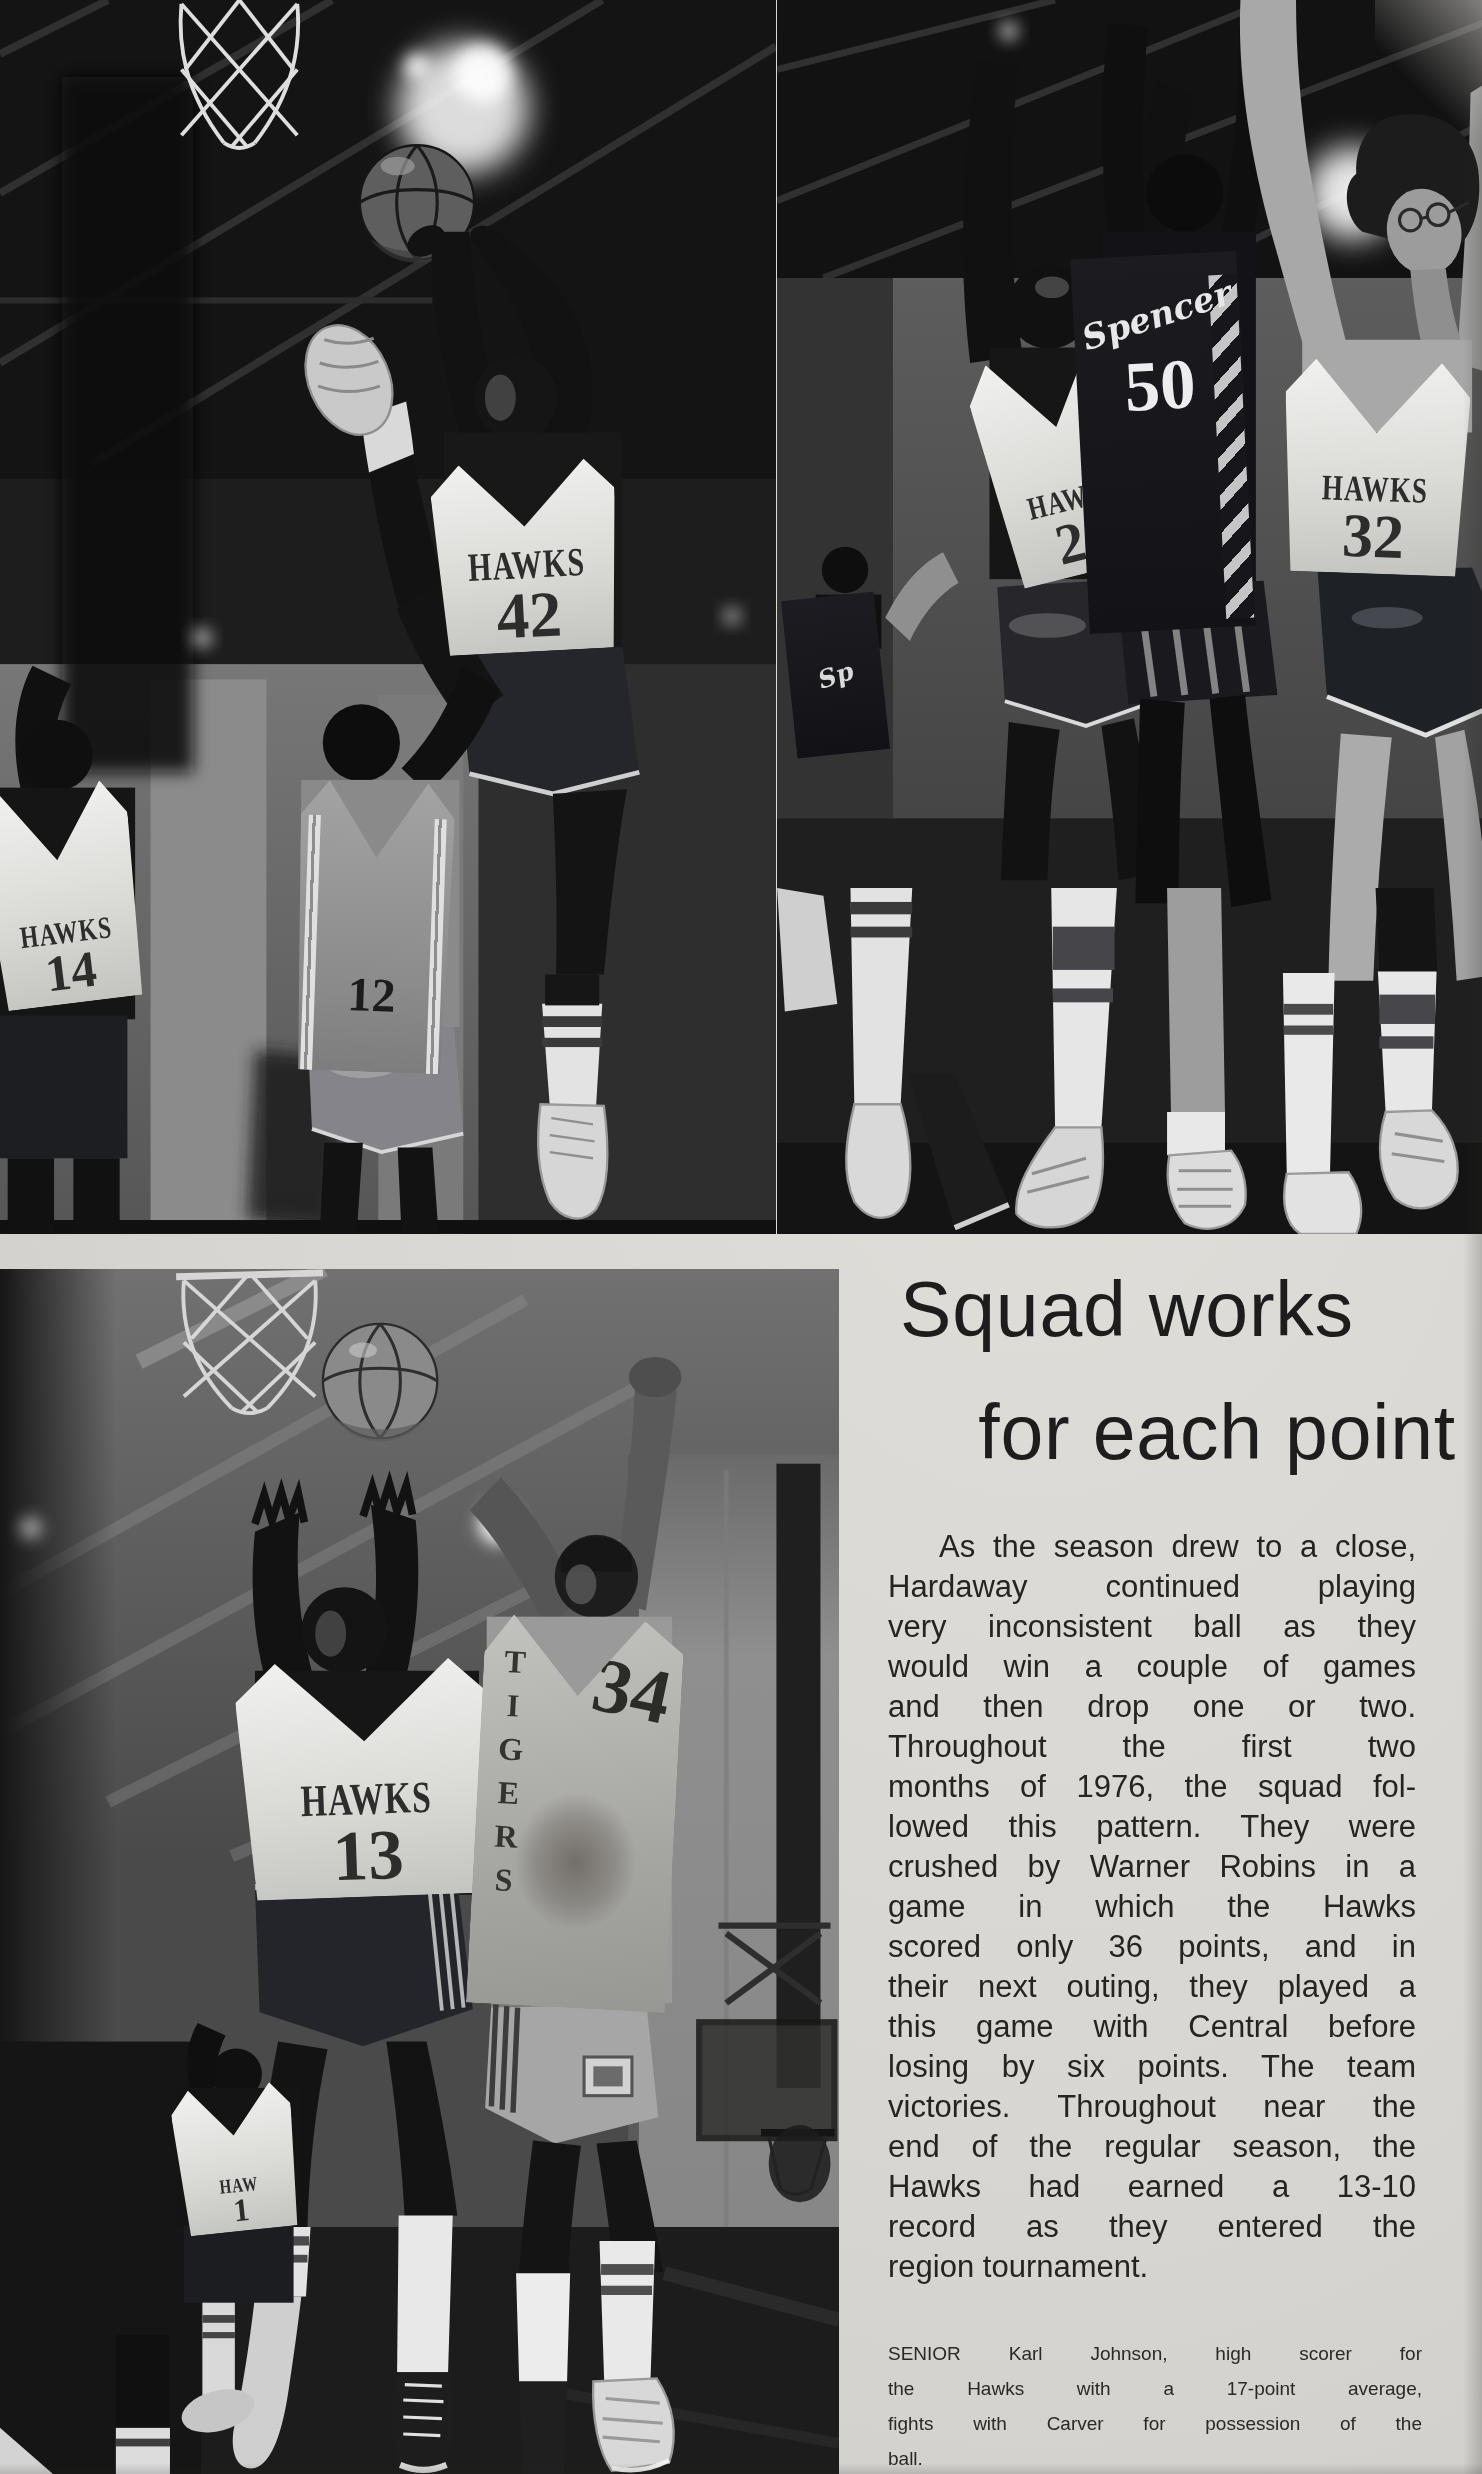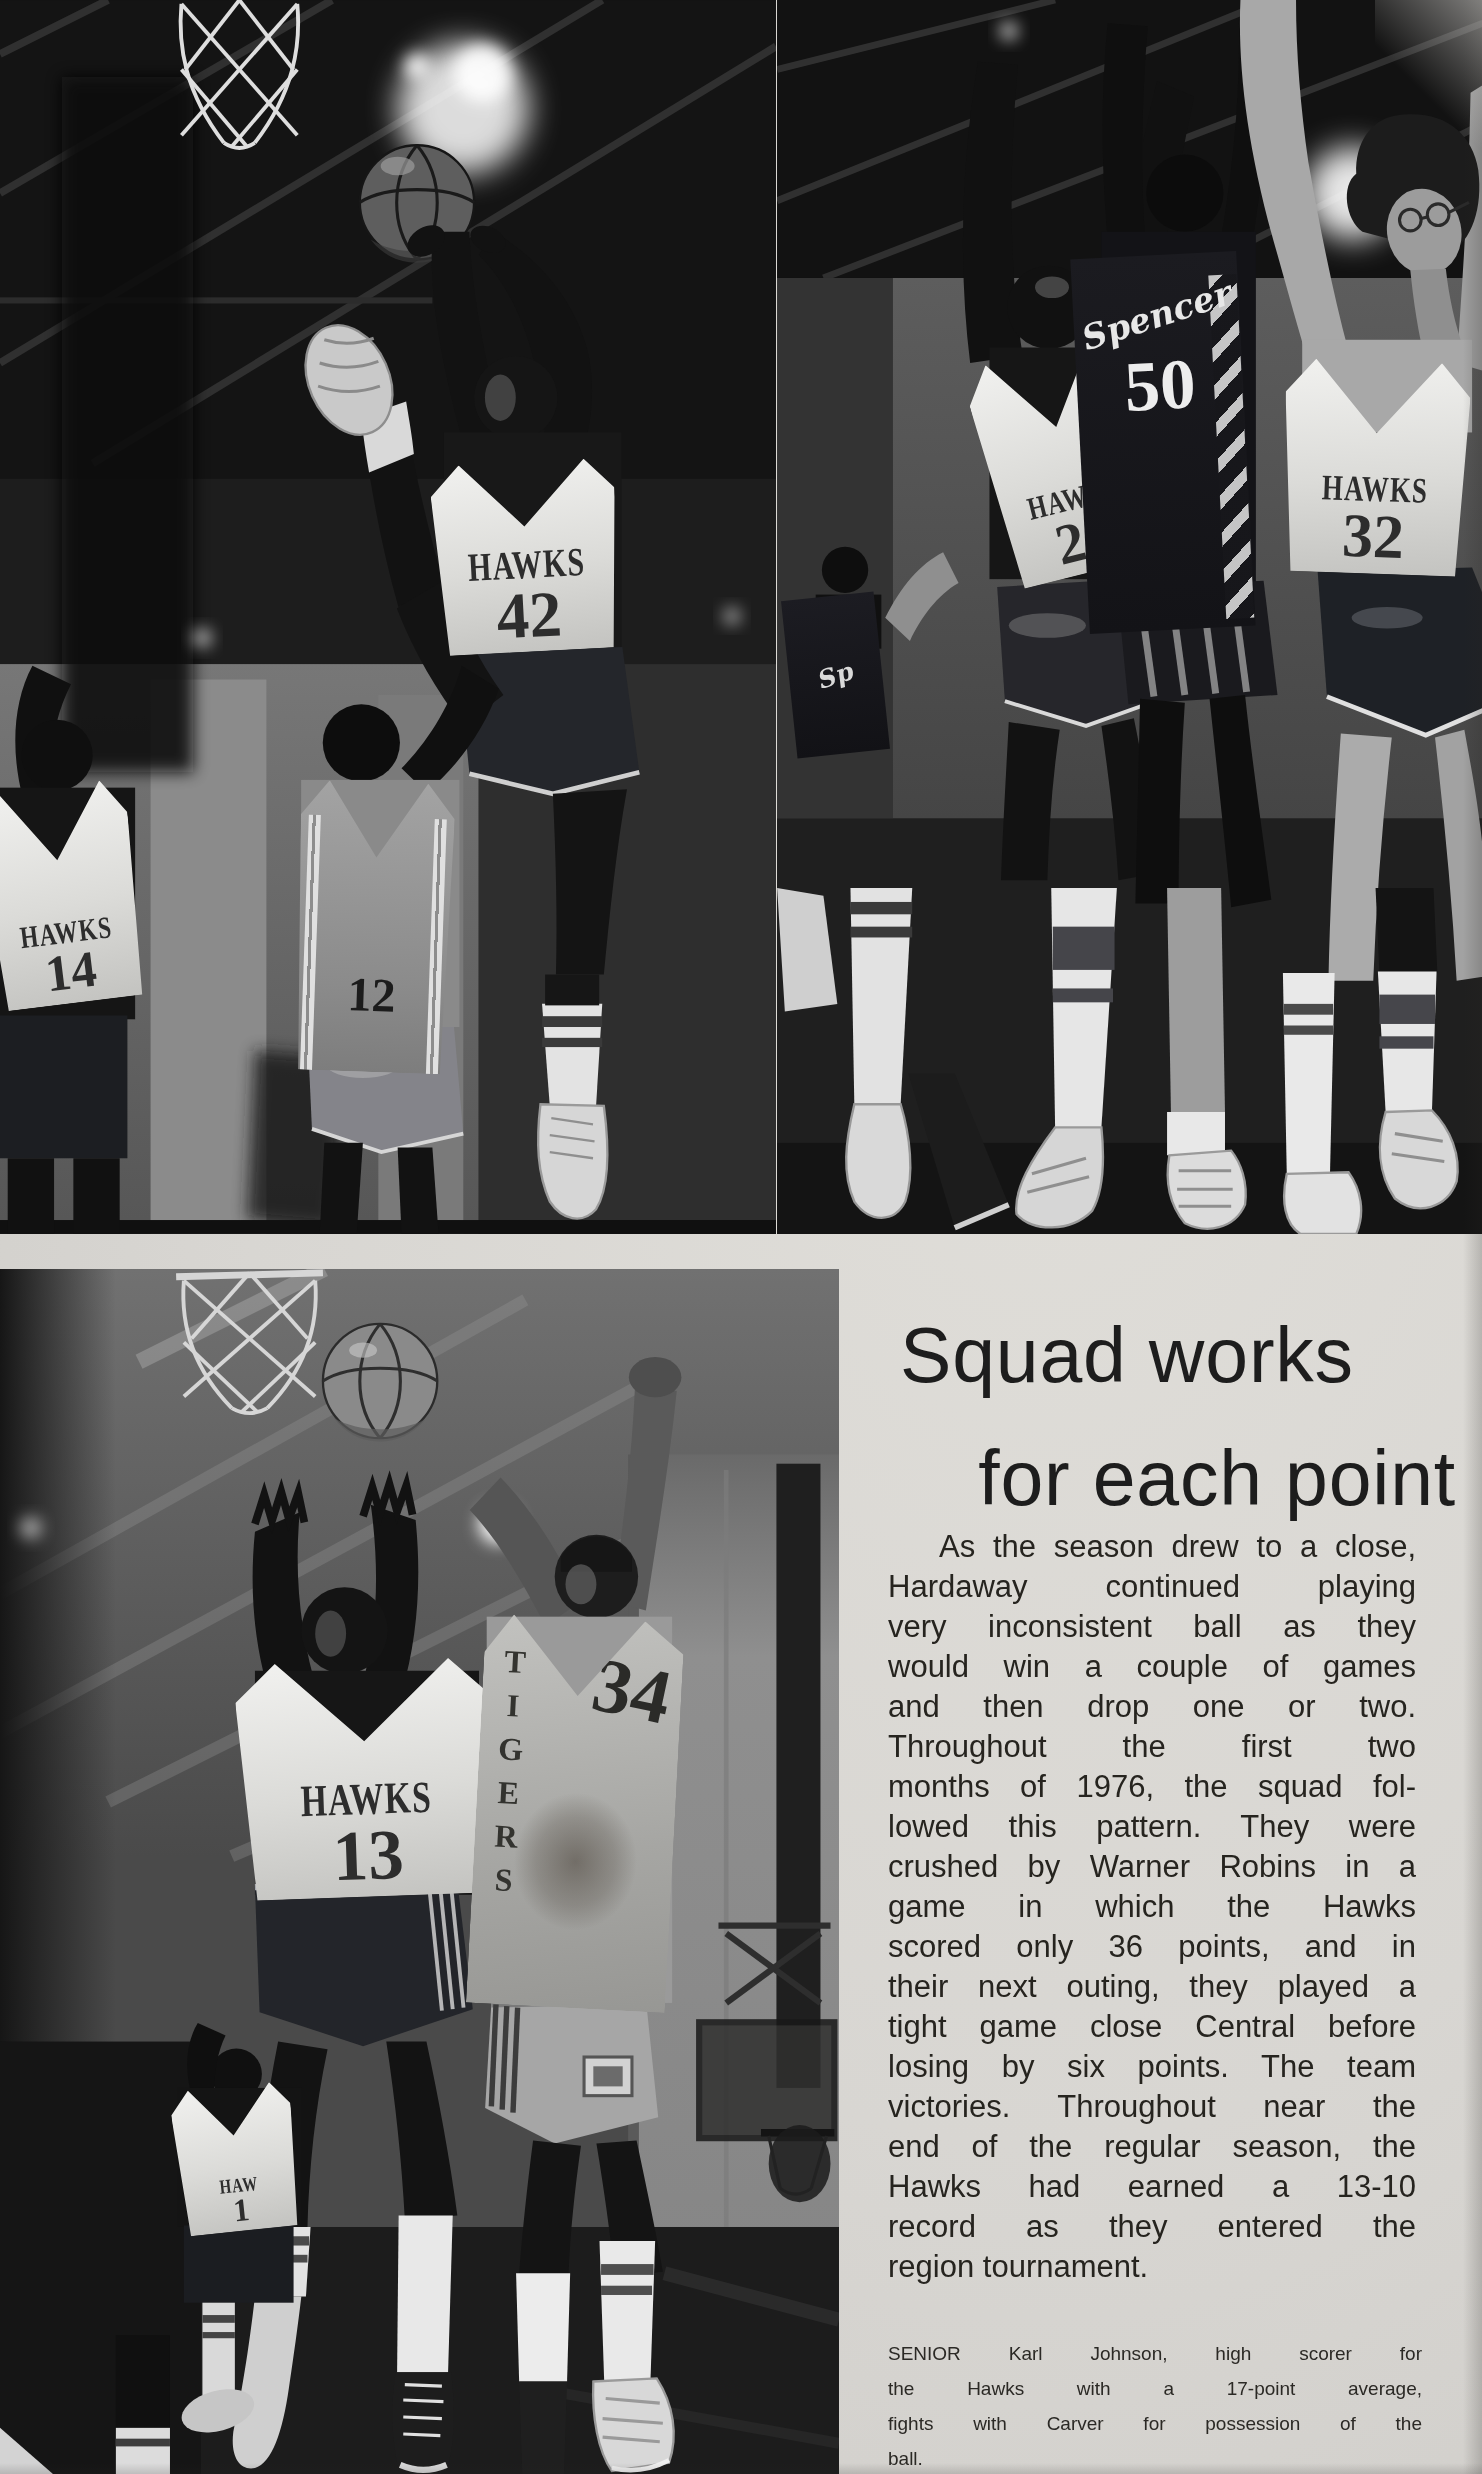--- a/index.html
+++ b/index.html
@@ -51,21 +51,21 @@
   .j34 .vteam{position:absolute;left:15.4px;top:29px;writing-mode:vertical-rl;text-orientation:upright;
     font-family:"Liberation Serif",serif;font-weight:bold;font-size:32px;letter-spacing:7.7px;color:#33332f;line-height:1;}
   .j34 .num{position:absolute;right:10.8px;top:34px;font-size:77px;transform:rotate(9deg);color:#2b2b28;}
   .j34 .stain{position:absolute;left:40px;top:174px;width:124px;height:139px;
     background:radial-gradient(ellipse at center,rgba(72,64,55,.55) 0%,rgba(72,64,55,.25) 45%,transparent 70%);}
   .j1{left:176px;top:817px;width:120px;height:139px;transform:rotate(-6deg);padding-bottom:6.2px;}
   .j1 .team{font-size:20px;} .j1 .num{font-size:32px;}
 
   
   .headline{position:absolute;left:900px;width:556px;font-size:77px;line-height:1.1;color:#1d1d1d;
-    letter-spacing:0.8px;z-index:4;margin-top:46px;}
+    letter-spacing:0.8px;z-index:4;}
   #headline1{top:1267px;} #headline2{top:1390px;text-align:right;}
   #body-text{position:absolute;left:888px;top:1515px;width:528px;z-index:4;color:#26241f;margin-top:12px;}
   .body-line{font-size:31px;line-height:40px;height:40px;text-align:justify;text-align-last:justify;white-space:normal;}
   .body-line:first-child{padding-left:51px;}
   .body-line:last-child{text-align-last:left;}
   #caption{position:absolute;left:888px;top:2336px;width:534px;z-index:4;color:#2b2925;}
   .caption-line{font-size:19px;line-height:35px;height:35px;text-align:justify;text-align-last:justify;}
   .caption-line:last-child{text-align-last:left;}
 
   
@@ -488,21 +488,21 @@
     <div class="body-line">very inconsistent ball as they</div>
     <div class="body-line">would win a couple of games</div>
     <div class="body-line">and then drop one or two.</div>
     <div class="body-line">Throughout the first two</div>
     <div class="body-line">months of 1976, the squad fol-</div>
     <div class="body-line">lowed this pattern. They were</div>
     <div class="body-line">crushed by Warner Robins in a</div>
     <div class="body-line">game in which the Hawks</div>
     <div class="body-line">scored only 36 points, and in</div>
     <div class="body-line">their next outing, they played a</div>
-    <div class="body-line">tight game close Central before</div>
+    <div class="body-line">this game with Central before</div>
     <div class="body-line">losing by six points. The team</div>
     <div class="body-line">victories. Throughout near the</div>
     <div class="body-line">end of the regular season, the</div>
     <div class="body-line">Hawks had earned a 13-10</div>
     <div class="body-line">record as they entered the</div>
     <div class="body-line">region tournament.</div>
   </div>
 
 <div id="caption">
     <div class="caption-line">SENIOR Karl Johnson, high scorer for</div>

